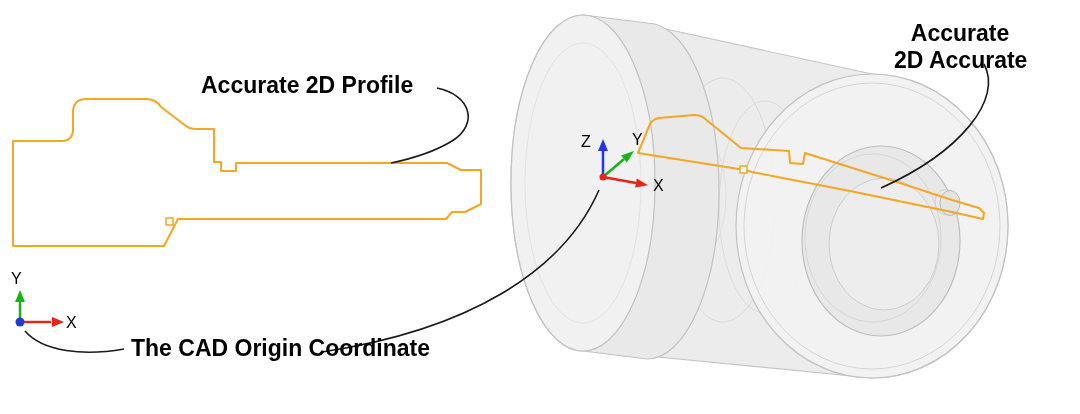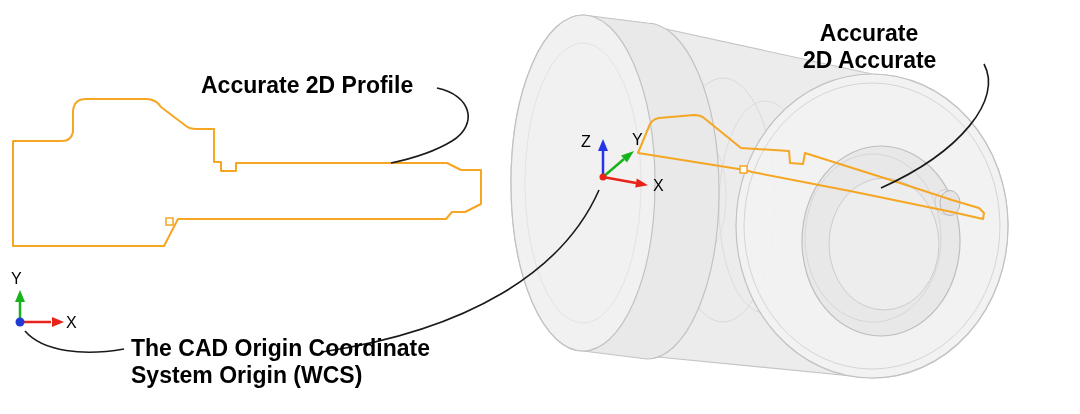--- a/index.html
+++ b/index.html
@@ -16,20 +16,21 @@
     left: 0; top: 0;
   }
   .label {
     position: absolute;
     font-weight: bold;
     font-size: 23px;
     line-height: 27px;
     color: #000000;
     white-space: nowrap;
     z-index: 2;
+    text-align: right;
   }
   .label.centered { text-align: center; }
 </style>
 </head>
 <body>
 
 <div id="stage">
 
   <svg id="drawing" width="1080" height="414" viewBox="0 0 1080 414" xmlns="http://www.w3.org/2000/svg">
 
@@ -86,23 +87,22 @@
       <polygon points="635.2,187.4 648,185.2 636.8,178.6" fill="#E8231A"></polygon>
       <circle cx="603" cy="177" r="3.5" fill="#E8231A"></circle>
       <text x="581" y="147" font-size="16" fill="#000000">Z</text>
       <text x="632" y="145" font-size="16" fill="#000000">Y</text>
       <text x="653" y="191" font-size="16" fill="#000000">X</text>
     </g>
   </svg>
 
   <div class="label" style="left:201px; top:72px;">Accurate 2D Profile</div>
 
-  <div class="label centered" style="left:803px; top:20px; width:132px;">
+  <div class="label centered" style="left:894px; top:20px; width:132px;">
     <div>Accurate</div>
     <div>2D Accurate</div>
   </div>
 
   <div class="label" style="left:131px; top:335px;">
     <div>The CAD Origin Coordinate</div>
-    <div>System Origin (WCS)</div>
   </div>
 
 </div>
 
 </body></html>

